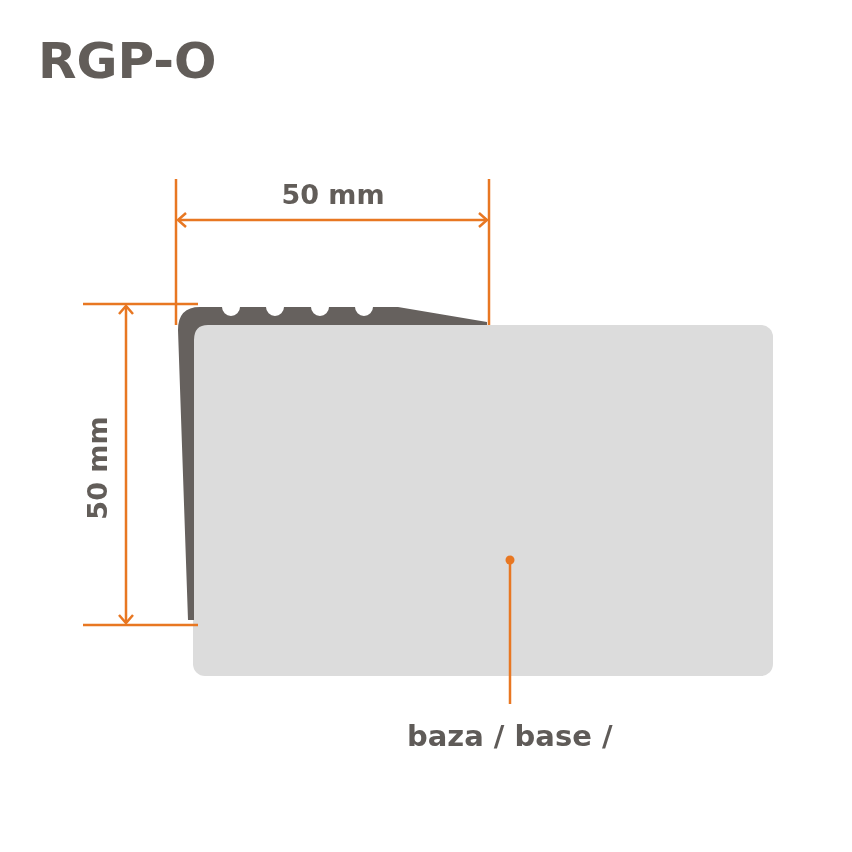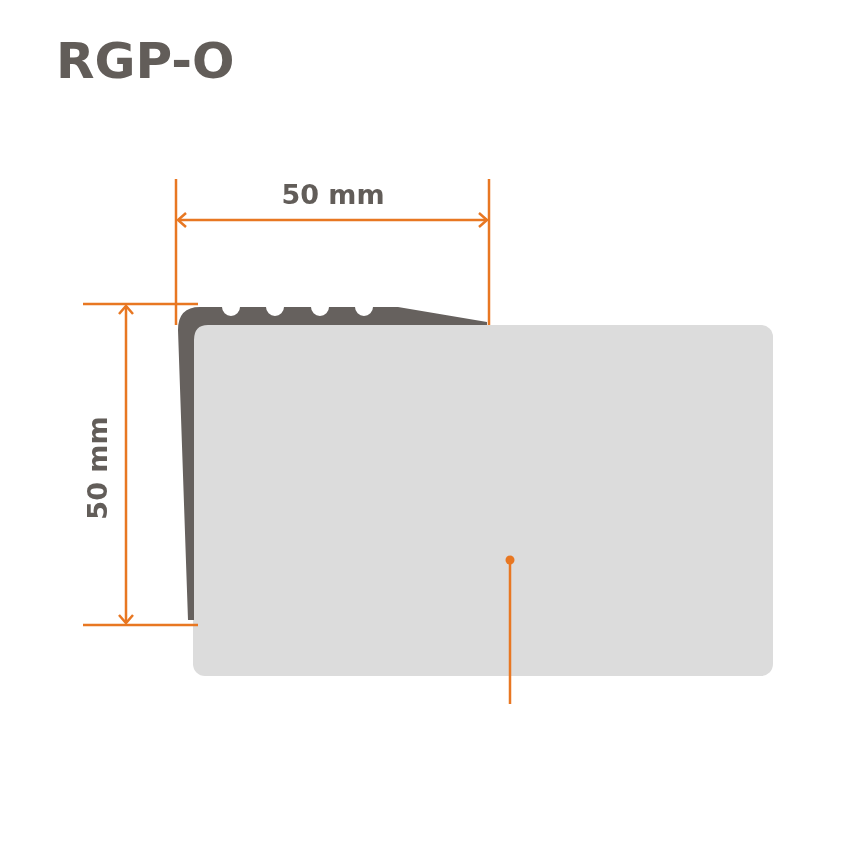--- a/index.html
+++ b/index.html
@@ -1,18 +1,18 @@
 <!DOCTYPE html>
 <html><head>
   <meta charset="utf-8">
   <style>
     html, body { margin: 0; padding: 0; background: #ffffff; }
     body { width: 852px; height: 852px; position: relative; overflow: hidden; }
     .title {
-      position: absolute; left: 56px; top: 36px;
+      position: absolute; left: 38px; top: 36px;
       font-family: "DejaVu Sans", sans-serif; font-weight: bold;
       font-size: 50px; color: #625d59; letter-spacing: 0px; line-height: 1;
     }
     svg.diagram { position: absolute; left: 0; top: 0; }
     .dim-text {
       font-family: "DejaVu Sans", sans-serif; font-weight: bold;
       font-size: 27px; fill: #625d59;
     }
     .label {
       position: absolute; left: 407px; top: 716px;
@@ -59,13 +59,14 @@
   <line x1="126" y1="306" x2="126" y2="623" stroke="#e87722" stroke-width="2.5"></line>
   <polyline points="119,314 126,306 133,314" fill="none" stroke="#e87722" stroke-width="2.5"></polyline>
   <polyline points="119,615 126,623 133,615" fill="none" stroke="#e87722" stroke-width="2.5"></polyline>
   <text class="dim-text" x="0" y="0" text-anchor="middle" transform="translate(107,468) rotate(-90)">50 mm</text>
 
   <circle cx="510" cy="560" r="4.5" fill="#e87722"></circle>
   <line x1="510" y1="560" x2="510" y2="704" stroke="#e87722" stroke-width="2.5"></line>
 </svg>
 
 <div class="label">
+  <div>baza / base /</div>
 </div>
 
 </body></html>

